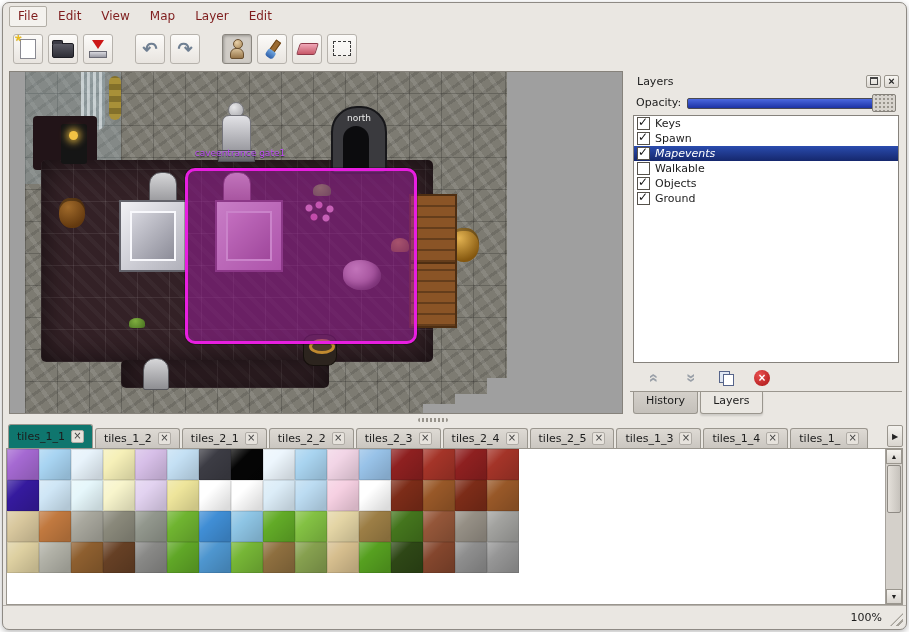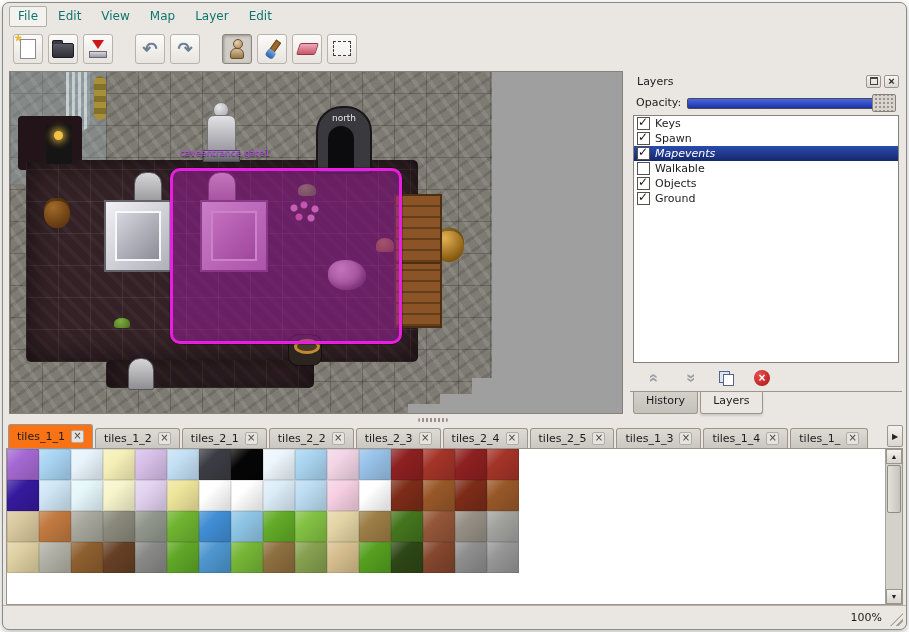--- a/index.html
+++ b/index.html
@@ -1,21 +1,21 @@
 <!DOCTYPE html>
 <html><head>
 <meta charset="utf-8">
 <style>
   html,body{margin:0;padding:0;background:#fff;font-family:"DejaVu Sans","Liberation Sans",sans-serif;}
   .stage{position:relative;width:909px;height:632px;background:#fff;overflow:hidden;}
   .frame{position:absolute;left:2px;top:2px;width:903px;height:626px;border:1px solid #8e8a84;border-radius:7px;
          background:#eae7e2;overflow:hidden;display:flex;flex-direction:column;box-shadow:0 2px 6px rgba(0,0,0,.28);}
 
   
-  .menubar{height:23px;display:flex;align-items:center;padding:2px 4px 0 6px;gap:2px;font-size:12px;color:#0f766e;}
+  .menubar{height:23px;display:flex;align-items:center;padding:2px 4px 0 6px;gap:2px;font-size:12px;color:#7f1d1d;}
   .menu-item{padding:2px 8px 3px;border:1px solid transparent;border-radius:2px;}
   .menu-item.focused{border:1px solid #b2aea6;background:#f4f2ee;}
 
   
   .toolbar{height:37px;display:flex;align-items:center;padding:2px 8px 2px 10px;gap:5px;}
   .tb{width:30px;height:30px;border:1px solid #b6b2ac;border-radius:3px;background:linear-gradient(#fcfbf9,#e8e4df);
       display:flex;align-items:center;justify-content:center;padding:0;position:relative;}
   .tb.active{background:#d0ccc6;border-color:#8a867f;box-shadow:inset 1px 1px 3px rgba(0,0,0,.28);}
   .tb-gap{width:12px;}
   .ic{display:block;position:relative;}
@@ -37,21 +37,21 @@
   .ic-brush-tool::before{content:"";position:absolute;left:9px;top:0;width:4px;height:11px;background:#9a6a30;border:1px solid #6a4418;transform:rotate(35deg);}
   .ic-brush-tool::after{content:"";position:absolute;left:3px;bottom:0;width:9px;height:8px;background:linear-gradient(#74aae2,#2f5fa8);border-radius:2px 2px 3px 3px;transform:rotate(35deg);}
   .ic-eraser-tool{width:17px;height:10px;background:linear-gradient(#f0a8b8,#c85868);border:1px solid #8e3848;border-radius:2px;transform:skewX(-18deg);}
   .ic-select-tool{width:16px;height:13px;border:1px dashed #3c3c3c;background:rgba(255,255,255,.4);}
 
   
   .main{flex:1;display:flex;padding:2px 4px 2px 6px;min-height:0;}
   .map-pane{flex:none;width:612px;position:relative;background:#9f9f9f;border:1px solid #86827b;overflow:hidden;}
   .vsplit{flex:none;width:7px;cursor:col-resize;}
   
-  .map-content{position:absolute;left:0;top:0;width:482px;height:342px;}
+  .map-content{position:absolute;left:15px;top:0;width:482px;height:342px;}
   .map-content > div{position:absolute;}
   .stone{left:0;top:0;width:482px;height:342px;background-color:#7d7b72;background-image:
       repeating-linear-gradient(0deg,rgba(30,30,28,.25) 0 1px,transparent 1px 32px),
       repeating-linear-gradient(90deg,rgba(30,30,28,.25) 0 1px,transparent 1px 32px),
       repeating-linear-gradient(55deg,rgba(255,255,255,.09) 0 4px,transparent 4px 13px),
       repeating-linear-gradient(-35deg,rgba(0,0,0,.11) 0 3px,transparent 3px 11px);}
   .water-sheen{left:0;top:0;width:96px;height:112px;background:rgba(150,175,190,.28);}
   .waterfall{left:56px;top:0;width:24px;height:58px;border-radius:0 0 8px 8px;background:
       repeating-linear-gradient(90deg,rgba(235,244,248,.65) 0 3px,rgba(170,195,208,.3) 3px 6px);}
   .alcove{left:8px;top:44px;width:64px;height:54px;background:#221418;border-radius:4px;}
@@ -155,21 +155,21 @@
   .hsplit{height:7px;flex:none;position:relative;cursor:row-resize;}
   .hsplit::before{content:"";position:absolute;left:46%;top:2px;width:30px;height:4px;border-radius:2px;
       background:repeating-linear-gradient(90deg,#97938b 0 2px,transparent 2px 4px);}
 
   
   .tilesets-panel{height:182px;flex:none;display:flex;flex-direction:column;padding:0 3px;font-size:11px;color:#1c1c1c;}
   .ts-tabbar{height:25px;flex:none;display:flex;align-items:flex-end;padding-left:2px;border-bottom:1px solid #9a968e;
       position:relative;overflow:hidden;}
   .ts-tab{flex:none;display:flex;align-items:center;gap:6px;height:19px;padding:0 8px;margin-right:2px;white-space:nowrap;
       border:1px solid #9a968e;border-bottom:none;border-radius:3px 3px 0 0;background:linear-gradient(#dedad4,#cac6c0);}
-  .ts-tab.active{height:23px;background:#f97316;position:relative;z-index:2;margin-top:44px;}
+  .ts-tab.active{height:23px;background:#0f766e;position:relative;z-index:2;margin-top:44px;}
   .tab-close{width:11px;height:11px;line-height:9px;text-align:center;font-size:10px;color:#444;
       border:1px solid #b0aca6;background:#e6e2dc;border-radius:2px;}
   .tab-scroll{position:absolute;right:0;bottom:1px;width:16px;height:22px;border:1px solid #9a968e;border-radius:2px;
       background:linear-gradient(#f4f2ee,#d8d4ce);display:flex;align-items:center;justify-content:center;padding:0;z-index:3;}
   .tab-scroll::before{content:"▶";font-size:8px;color:#222;}
   .ts-content{flex:1;display:flex;background:#fff;border:1px solid #9a968e;border-top:none;min-height:0;position:relative;}
   .tile-grid{display:grid;grid-template-columns:repeat(16,32px);grid-auto-rows:31px;align-content:start;}
   .tile{position:relative;}
   .tile::after{content:"";position:absolute;inset:0;
       background:linear-gradient(135deg,rgba(255,255,255,.28),rgba(255,255,255,0) 35%,rgba(0,0,0,.14) 88%);

